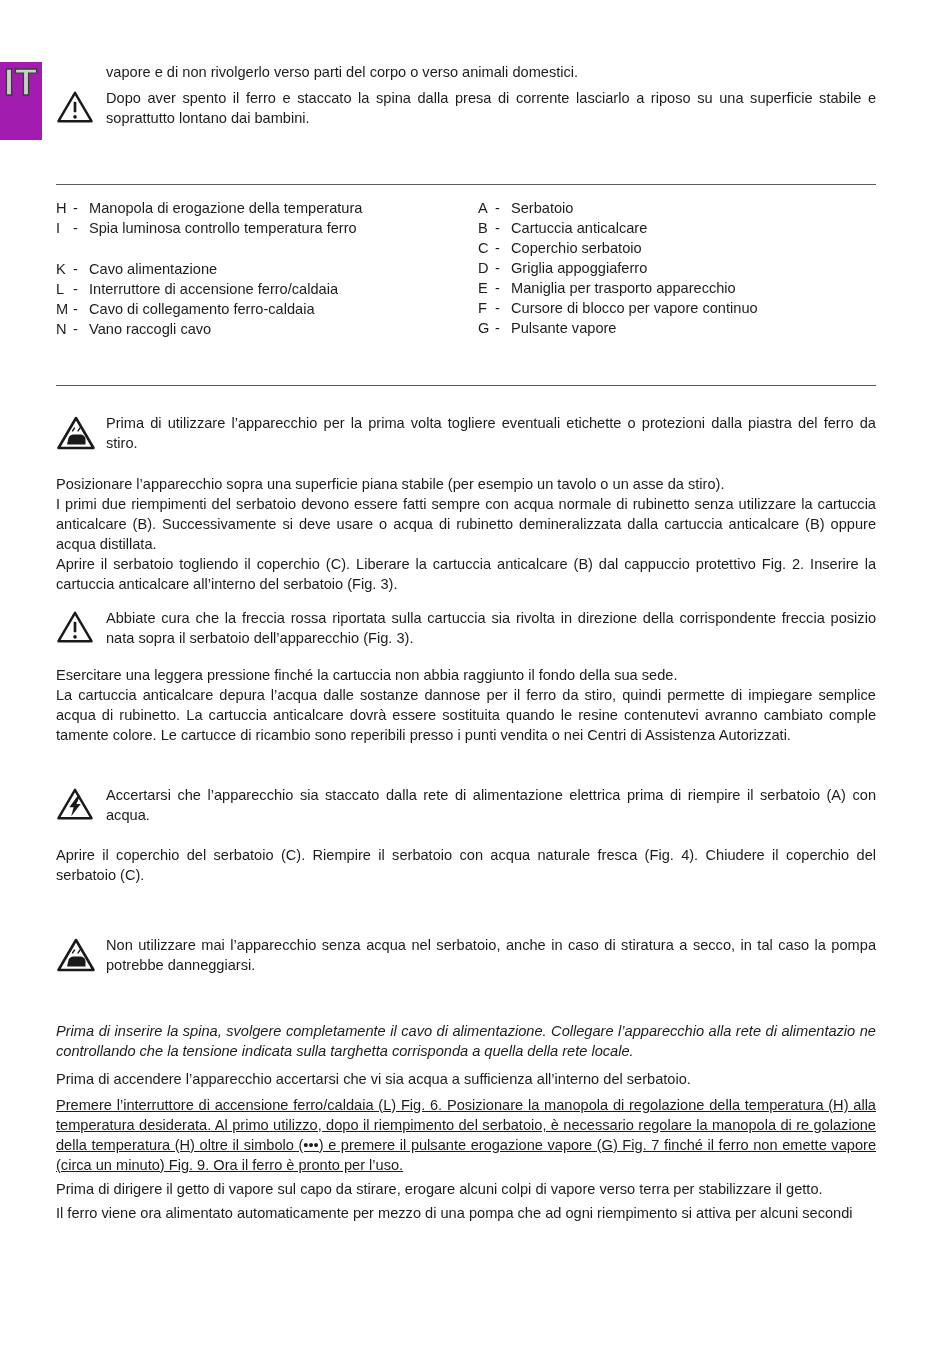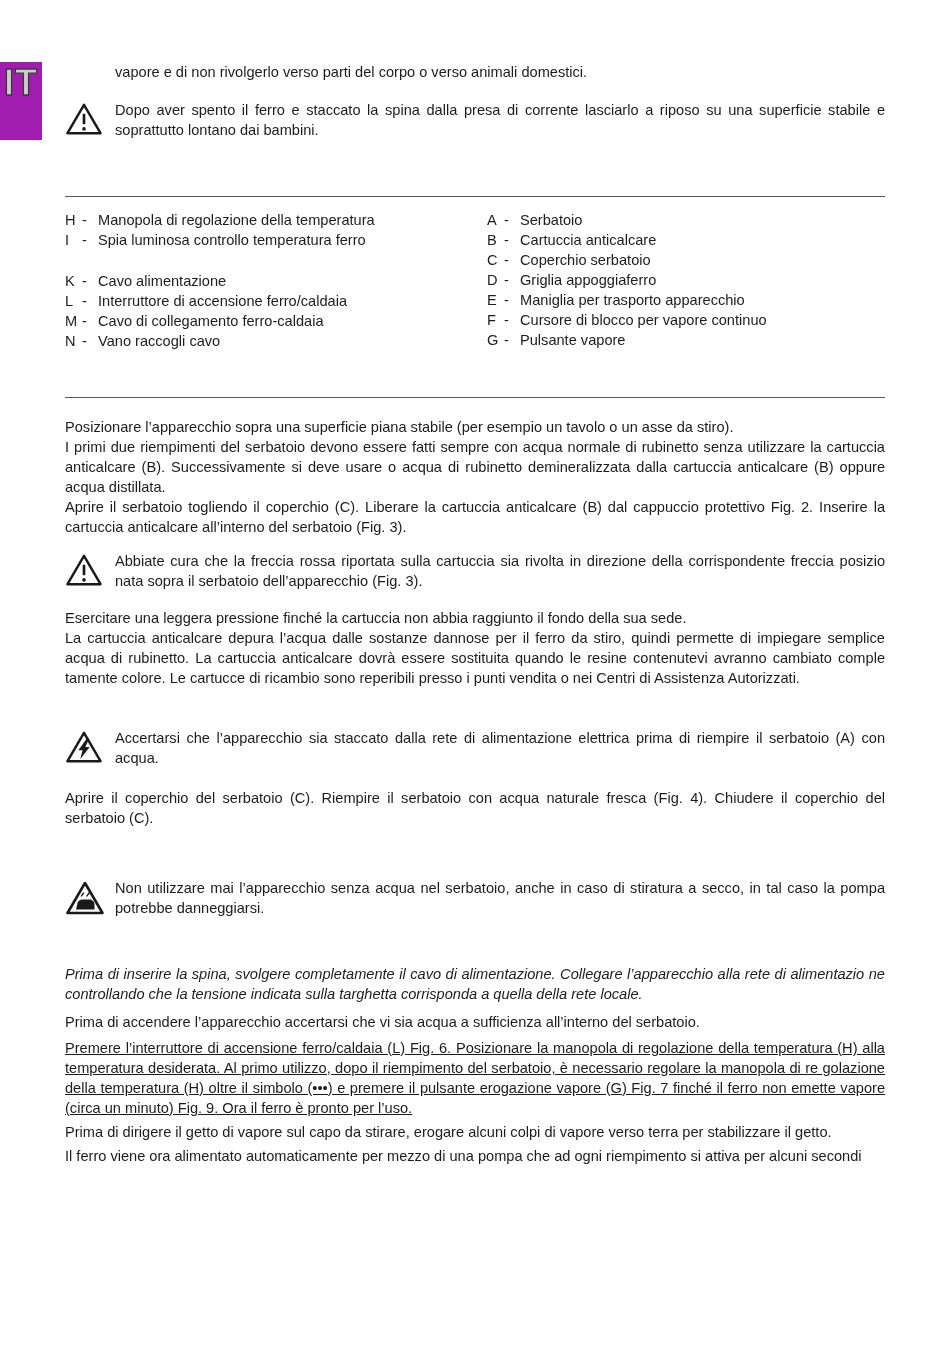--- a/index.html
+++ b/index.html
@@ -20,21 +20,21 @@
     background:#a21caf;
     display:flex; align-items:flex-start; justify-content:center;
   }
   .lang-tab span {
     font-size:36px; font-weight:700; letter-spacing:1px;
     color:#cccccc;
     -webkit-text-stroke:1.3px #3a3a3a;
   }
 
   .content {
-    position:absolute; left:65px; top:62px; width:820px;
+    position:absolute; left:56px; top:62px; width:820px;
   }
 
   p, .plabel, .pkey, .pdash, .w-text {
     font-size:14.6px; line-height:20px;
   }
   .just { text-align:justify; }
   .bold { font-weight:normal; }
 
   .cont-line { padding-left:50px; }
 
@@ -48,21 +48,21 @@
 
   .plist { display:flex; margin-top:13px; }
   .pcol-left { width:422px; flex:0 0 422px; }
   .pcol-right { flex:1; }
   .plist-row { display:flex; line-height:20.5px; }
   .pkey { width:17px; flex:0 0 17px; }
   .pdash { width:16px; flex:0 0 16px; text-align:left; }
   .plabel { flex:1; }
   .gap-above { margin-top:20.5px; }
 
-  .mt-sm  { margin-top:18px; }
+  .mt-sm  { margin-top:6px; }
   .mt-14  { margin-top:14px; }
   .mt-17  { margin-top:17px; }
   .mt-20  { margin-top:20px; }
   .mt-21  { margin-top:19px; }
   .mt-27  { margin-top:27px; }
   .mt-40  { margin-top:40px; }
   .mt-44  { margin-top:44px;font-style:italic; }
   .mt-50  { margin-top:50px; }
   .mt-8   { margin-top:8px; }
   .mt-4   { margin-top:4px; }
@@ -92,21 +92,21 @@
       <p class="w-text just">Dopo aver spento il ferro e staccato la spina dalla presa di corrente lasciarlo a riposo su una superficie stabile e soprattutto lontano dai bambini.</p>
     </div>
 
     <hr class="rule rule1">
 
     <div class="plist">
       <div class="pcol-left">
         <div class="plist-row">
           <span class="pkey">H</span>
           <span class="pdash">-</span>
-          <span class="plabel">Manopola di regolazione della temperatura</span>
+          <span class="plabel">Manopola di erogazione della temperatura</span>
         </div>
         <div class="plist-row">
           <span class="pkey">I</span>
           <span class="pdash">-</span>
           <span class="plabel">Spia luminosa controllo temperatura ferro</span>
         </div>
         <div class="plist-row gap-above">
           <span class="pkey">K</span>
           <span class="pdash">-</span>
           <span class="plabel">Cavo alimentazione</span>
@@ -161,20 +161,30 @@
         <div class="plist-row">
           <span class="pkey">G</span>
           <span class="pdash">-</span>
           <span class="plabel">Pulsante vapore</span>
         </div>
       </div>
     </div>
 
     <hr class="rule rule2">
 
+    <div class="warning-row mt-27">
+      <span class="w-icon">
+        <svg width="40" height="36" viewBox="0 0 40 36">
+          <path d="M20 3 L37.5 33 H2.5 Z" fill="#ffffff" stroke="#1a1a1a" stroke-width="2.6" stroke-linejoin="round"></path>
+          <path d="M11 29.5 h18.5 v-5 c0 -3 -2.5 -5 -5.5 -5 h-6.5 c-2.2 0 -3.8 1.1 -4.8 2.8 z" fill="#1a1a1a"></path>
+          <path d="M16.5 16.5 c0 -2 2 -2 2 -4 M22 16.5 c0 -2 2 -2 2 -4" stroke="#1a1a1a" stroke-width="1.5" fill="none"></path>
+        </svg>
+      </span>
+      <p class="w-text just">Prima di utilizzare l’apparecchio per la prima volta togliere eventuali etichette o protezioni dalla piastra del ferro da stiro.</p>
+    </div>
 
     <p class="mt-21 just">Posizionare l’apparecchio sopra una superficie piana stabile (per esempio un tavolo o un asse da stiro).</p>
     <p class="just">I primi due riempimenti del serbatoio devono essere fatti sempre con acqua normale di rubinetto senza utilizzare la cartuccia anticalcare (B). Successivamente si deve usare o acqua di rubinetto demineralizzata dalla cartuccia anticalcare (B) oppure acqua distillata.</p>
     <p class="just">Aprire il serbatoio togliendo il coperchio (C). Liberare la cartuccia anticalcare (B) dal cappuccio protettivo Fig. 2. Inserire la cartuccia anticalcare all’interno del serbatoio (Fig. 3).</p>
 
     <div class="warning-row mt-14">
       <span class="w-icon">
         <svg width="38" height="34" viewBox="0 0 40 36">
           <path d="M20 3 L37.5 33 H2.5 Z" fill="#ffffff" stroke="#1a1a1a" stroke-width="2.6" stroke-linejoin="round"></path>
           <rect x="18.6" y="12.5" width="2.8" height="11" fill="#1a1a1a"></rect>

